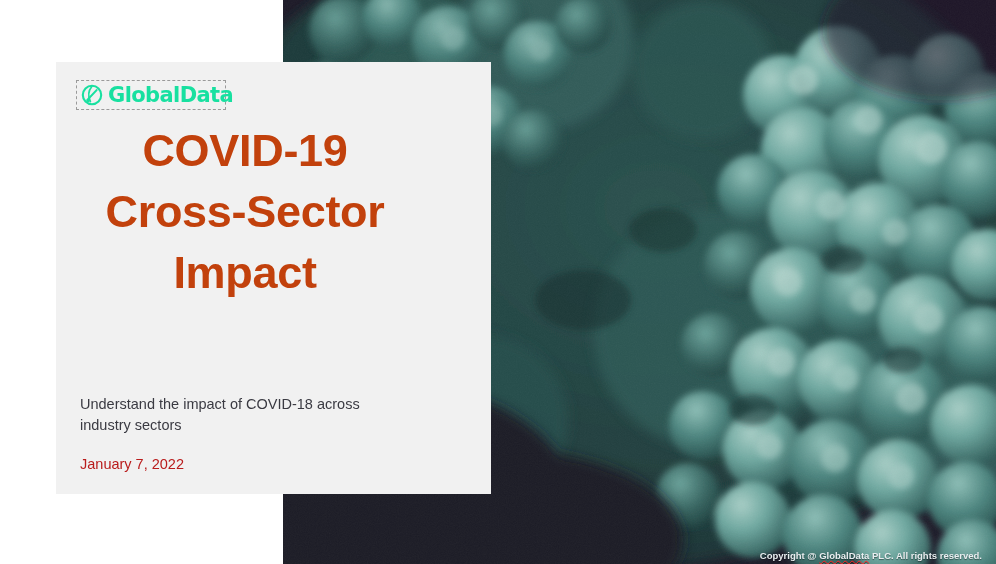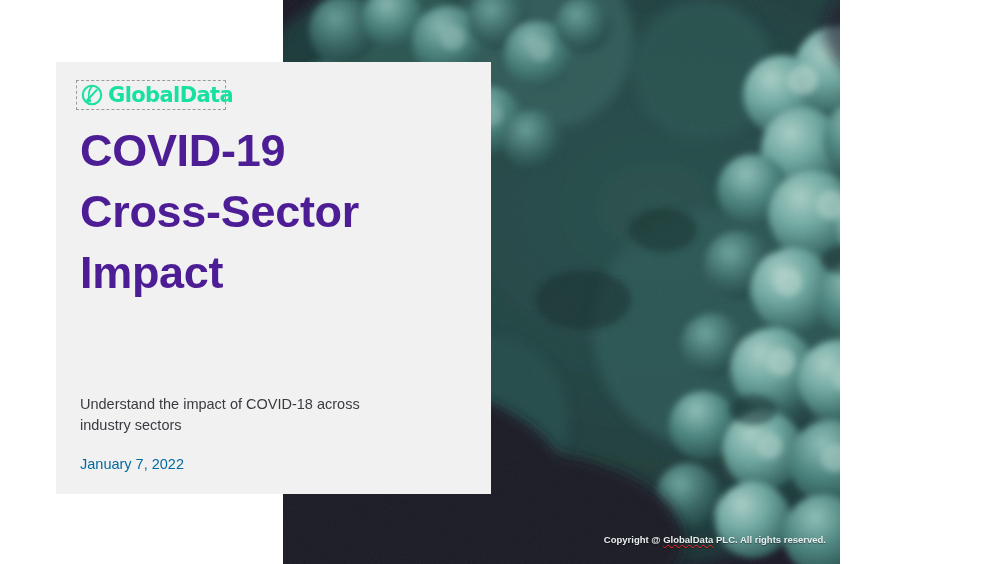--- a/index.html
+++ b/index.html
@@ -2,21 +2,21 @@
 <html><head>
 <meta charset="utf-8">
 <style>
   html, body {
     margin: 0;
     padding: 0;
     background: #ffffff;
   }
   #slide {
     position: relative;
-    width: 840px;
+    width: 996px;
     height: 564px;
     overflow: hidden;
     background: #ffffff;
     font-family: "Liberation Sans", sans-serif;
   }
 
   
   #photo {
     position: absolute;
     left: 283px;
@@ -73,48 +73,49 @@
 
   
   #title {
     position: absolute;
     left: 24px;
     top: 58px;
     width: 330px;
     font-size: 45px;
     line-height: 61px;
     font-weight: 700;
-    color: #4c1d95;
+    color: #c2410c;
     letter-spacing: -0.3px;
+    text-align: center;
   }
 
   
   #subtitle {
     position: absolute;
     left: 24px;
     top: 332px;
     width: 330px;
     font-size: 14.5px;
     line-height: 21px;
     color: #3a3a42;
   }
   #date {
     position: absolute;
     left: 24px;
     top: 392px;
     font-size: 14.5px;
     line-height: 21px;
-    color: #0369a1;
+    color: #b91c1c;
   }
 
   
   #copyright {
     position: absolute;
     right: 14px;
-    bottom: 18px;
+    bottom: 2px;
     text-align: right;
     font-size: 9.5px;
     line-height: 13.5px;
     color: #e9eef0;
     font-weight: 700;
     text-shadow: 0 1px 1px rgba(0,0,0,0.45);
   }
   .misspelled {
     text-decoration: underline wavy #ff2222;
     text-decoration-thickness: 1.4px;

